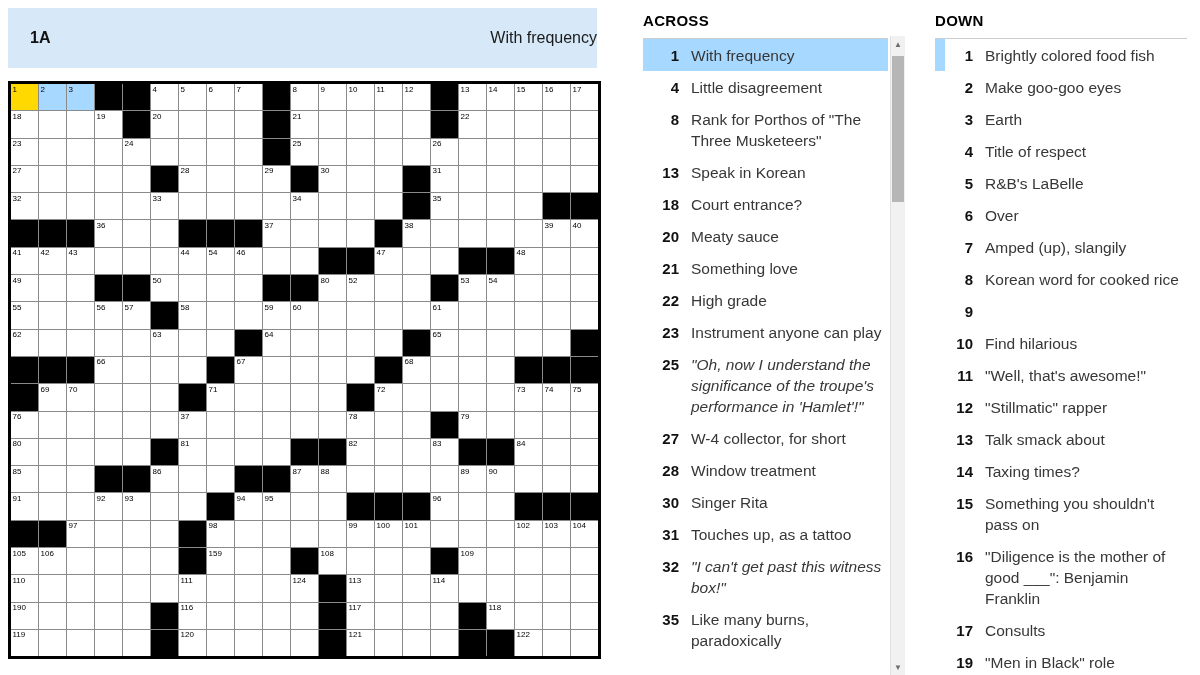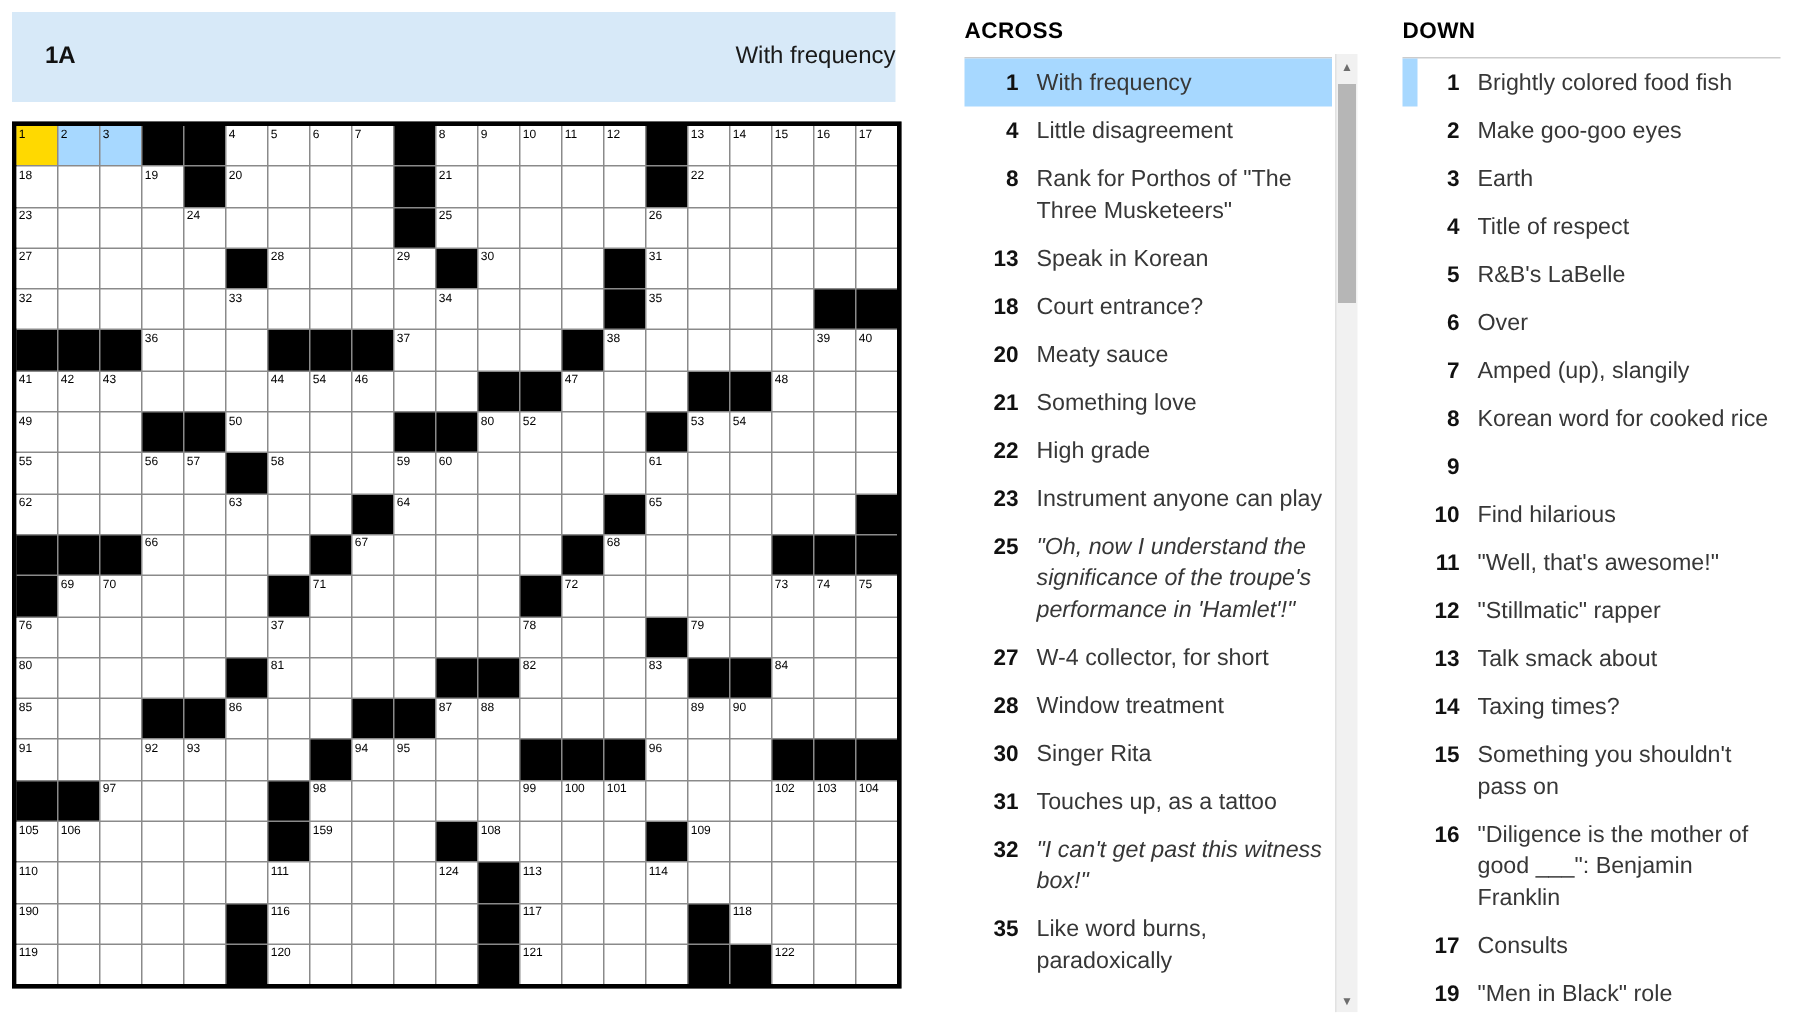--- a/index.html
+++ b/index.html
@@ -802,21 +802,21 @@
         <li class="">
           <span class="num">31</span>
           <span class="txt">Touches up, as a tattoo</span>
         </li>
         <li class="italic ">
           <span class="num">32</span>
           <span class="txt">"I can't get past this witness box!"</span>
         </li>
         <li class="">
           <span class="num">35</span>
-          <span class="txt">Like word burns, paradoxically</span>
+          <span class="txt">Like many burns, paradoxically</span>
         </li>
       </ul>
   </div>
 
   <div class="scrollbar">
     <div class="scroll-btn up">▲</div>
     <div class="scroll-thumb"></div>
     <div class="scroll-btn down">▼</div>
   </div>
 

